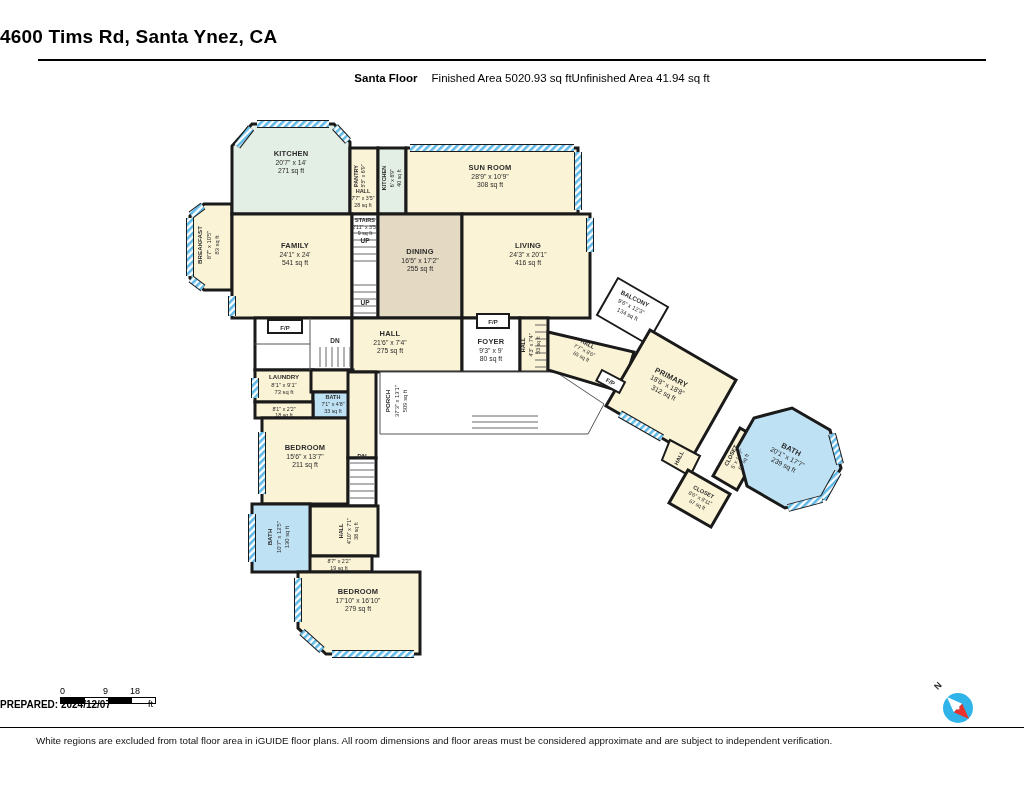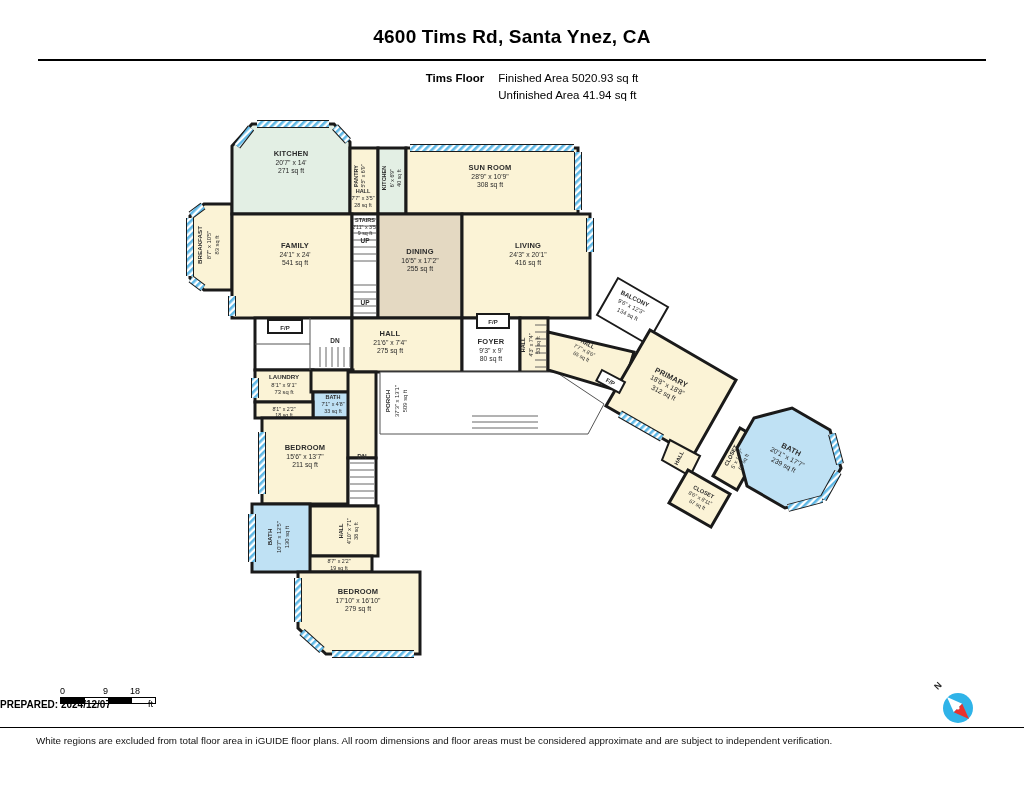--- a/index.html
+++ b/index.html
@@ -1,25 +1,25 @@
 <!DOCTYPE html>
 <html><head>
 <meta charset="utf-8">
 <style>
   html,body{margin:0;padding:0}
   body{width:1024px;height:790px;background:#fff;position:relative;overflow:hidden;
        font-family:"Liberation Sans",sans-serif;color:#000}
-  .title{position:absolute;top:26px;left:0;width:100%;text-align:center;
+  .title{position:absolute;top:26px;left:0;width:100%;
          font-size:19px;font-weight:bold;letter-spacing:.2px}
   .rule{position:absolute;top:59px;left:38px;width:948px;height:2px;background:#000}
   .subheader{position:absolute;top:70px;left:0;width:100%;display:flex;
              justify-content:center;gap:14px;font-size:11.5px;line-height:1.45;
              transform:translateX(20px)}
   .floor{font-weight:bold}
-  .areas{display:flex;flex-direction:column}
+  .areas{display:flex;flex-direction:row}
   #plan{position:absolute;left:0;top:0}
   svg{font-family:"Liberation Sans",sans-serif}
   .w{stroke:#1a1a1a;stroke-width:3;stroke-linejoin:miter}
   .w2{stroke:#1a1a1a;stroke-width:2;stroke-linejoin:miter}
   .t{stroke:#555;stroke-width:1;fill:#fff}
   .tl{stroke:#555;stroke-width:1;fill:none}
   .st{stroke:#555;stroke-width:.9;fill:none}
   .winb{stroke:#1a1a1a;stroke-width:8;fill:none}
   .winp{stroke:url(#win);stroke-width:6;fill:none}
   text{fill:#2b2b2b;text-anchor:middle}
@@ -44,21 +44,21 @@
   .compass{position:absolute;left:916px;top:674px}
   .bottom-rule{position:absolute;top:727px;left:0;width:1024px;height:1px;background:#000}
   .disclaimer{position:absolute;top:735px;left:36px;width:960px;font-size:9.8px;color:#111}
 </style>
 </head>
 <body>
 
 <div class="title">4600 Tims Rd, Santa Ynez, CA</div>
 <div class="rule"></div>
 <div class="subheader">
-  <span class="floor">Tims Floor</span>
+  <span class="floor">Santa Floor</span>
   <span class="areas">
     <span>Finished Area 5020.93 sq ft</span>
     <span>Unfinished Area 41.94 sq ft</span>
   </span>
 </div>
 
 <svg id="plan" width="1024" height="790" viewBox="0 0 1024 790">
   <defs>
     <pattern id="win" width="5" height="5" patternUnits="userSpaceOnUse" patternTransform="rotate(45)">
       <rect width="5" height="5" fill="#fff"></rect>

